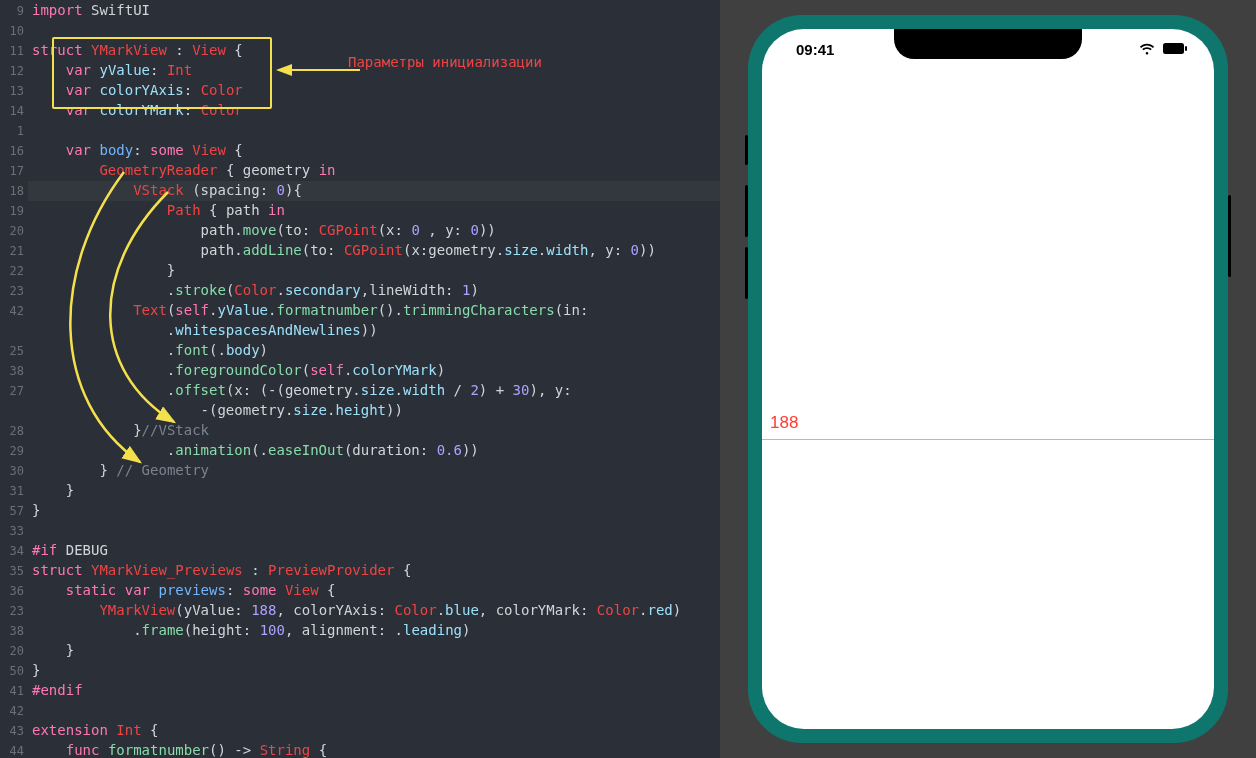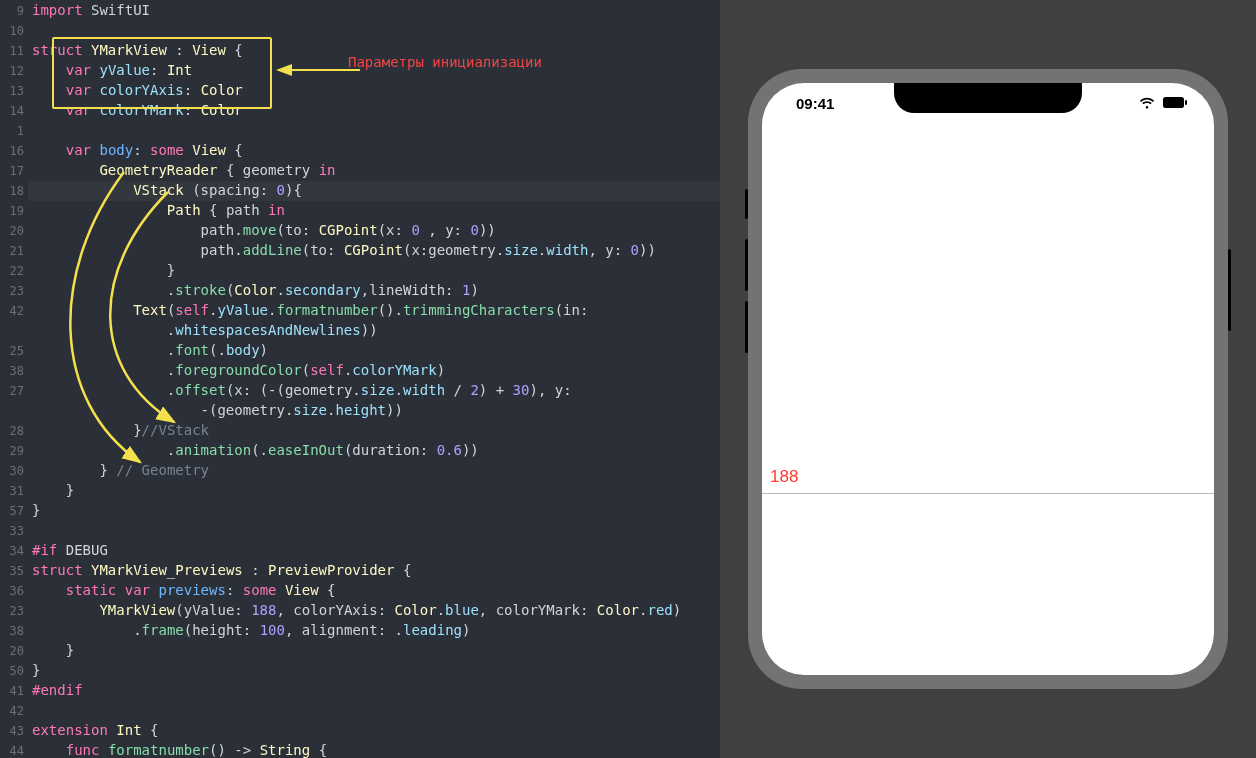--- a/index.html
+++ b/index.html
@@ -3,33 +3,33 @@
 <meta charset="utf-8">
 <style>
   html,body{margin:0;padding:0;width:1256px;height:758px;overflow:hidden;background:#2b3038;font-family:Menlo,Consolas,monospace}
   .root{display:flex;width:100%;height:100%}
   .editor{position:relative;width:720px;height:100%;color:#d0d5db;font-size:14px;line-height:20px}
   .gutter{position:absolute;left:0;top:0;width:28px;height:100%;background:#2b3038;color:#6b7078;text-align:right;padding-top:1px}
   .gutter div{height:20px;font-size:12px;padding-right:4px}
   pre.code{position:absolute;left:32px;top:0;margin:0;white-space:pre;font-family:inherit}
   .hl-line{position:absolute;left:0;right:0;top:181px;height:20px;background:rgba(255,255,255,0.04)}
   .kw{color:#ff77b5}
-  .type{color:#fef9c3}
+  .type{color:#ef4444}
   .bluename{color:#6fb6ff}
   .ident{color:#9de0f9}
   .fn{color:#88ddaa}
   .lit{color:#b0a0ff}
   .punc{color:#d0d5db}
   .cmt{color:#7b8290}
   .white{color:#d0d5db}
   .box{position:absolute;left:52px;top:37px;width:216px;height:68px;border:2px solid #f4e04d;border-radius:2px;pointer-events:none}
   .annot{position:absolute;left:348px;top:52px;color:#ef4444;font-size:14px}
   svg.arrows{position:absolute;left:0;top:0;pointer-events:none}
   .preview{flex:1;background:#404040;display:flex;align-items:center;justify-content:center}
-  .bezel{width:480px;height:620px;border-radius:54px;background:#737373;padding:14px;box-sizing:border-box;position:relative}
+  .bezel{width:480px;height:728px;border-radius:54px;background:#0f766e;padding:14px;box-sizing:border-box;position:relative}
   .screen{width:100%;height:100%;background:#fff;border-radius:42px;position:relative;overflow:hidden}
   .notch{position:absolute;top:0;left:50%;transform:translateX(-50%);width:188px;height:30px;background:#000;border-bottom-left-radius:20px;border-bottom-right-radius:20px}
   .status{position:absolute;top:10px;left:0;right:0;height:22px;font-family:-apple-system,Helvetica,Arial,sans-serif;font-weight:600;font-size:15px;color:#000}
   .time{position:absolute;left:34px;top:2px}
   .sicons{position:absolute;right:26px;top:3px;display:flex;gap:6px;align-items:center}
   .wifi,.batt{display:inline-block}
   .wifi svg,.batt svg{display:block}
   .ymark{position:absolute;top:410px;left:0;right:0}
   .axis{border-top:1px solid #b9b9bc;width:100%}
   .yval{position:absolute;left:8px;top:-26px;color:#ff3b30;font-family:-apple-system,Helvetica,Arial,sans-serif;font-size:17px}

